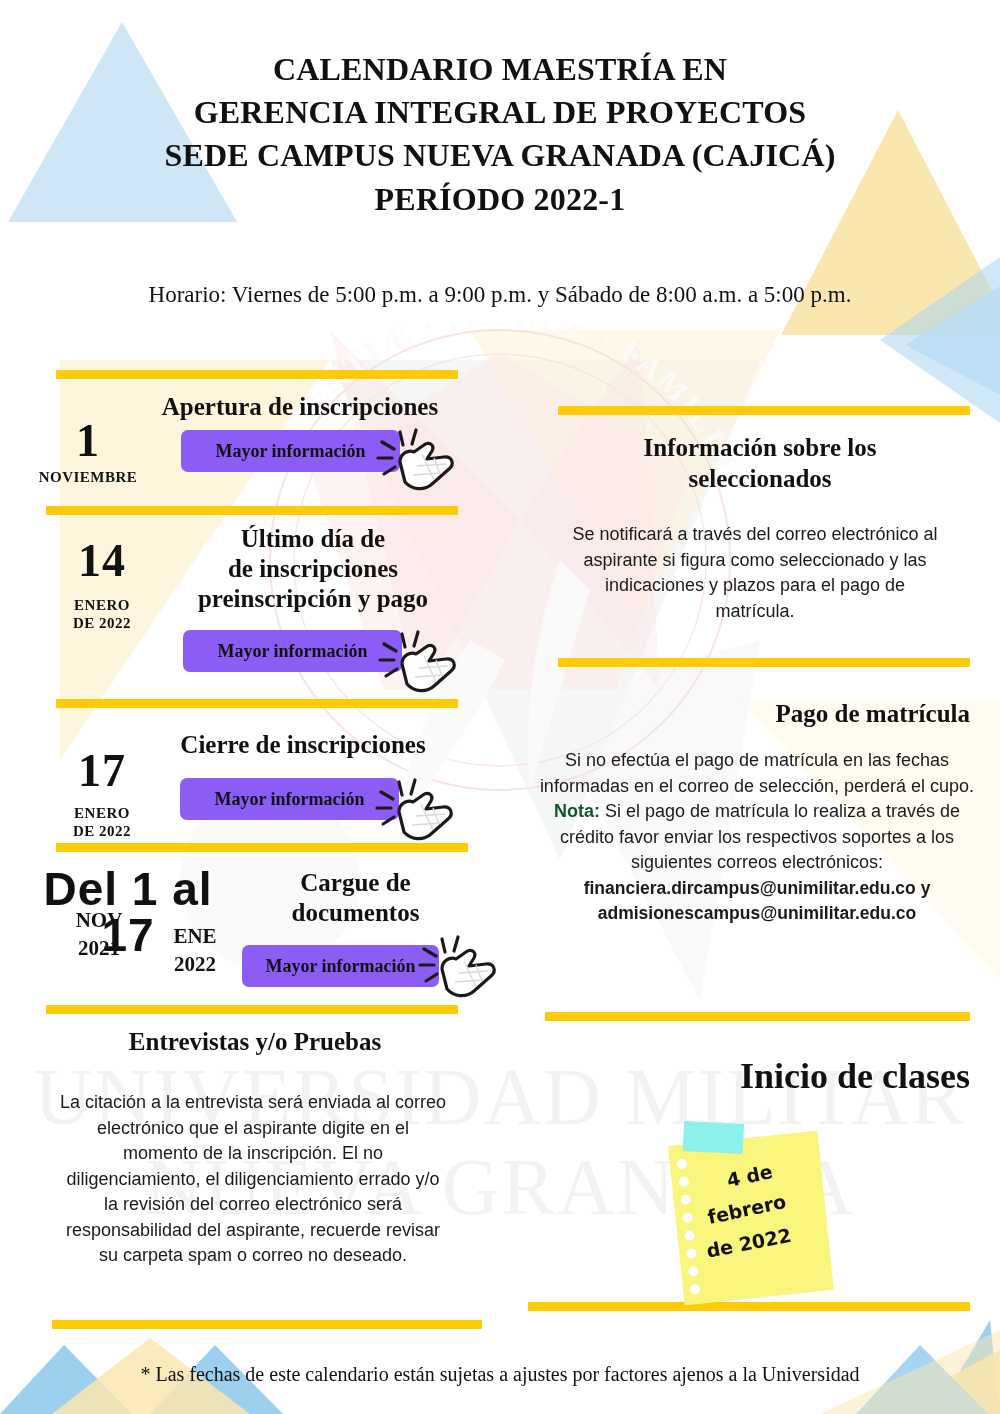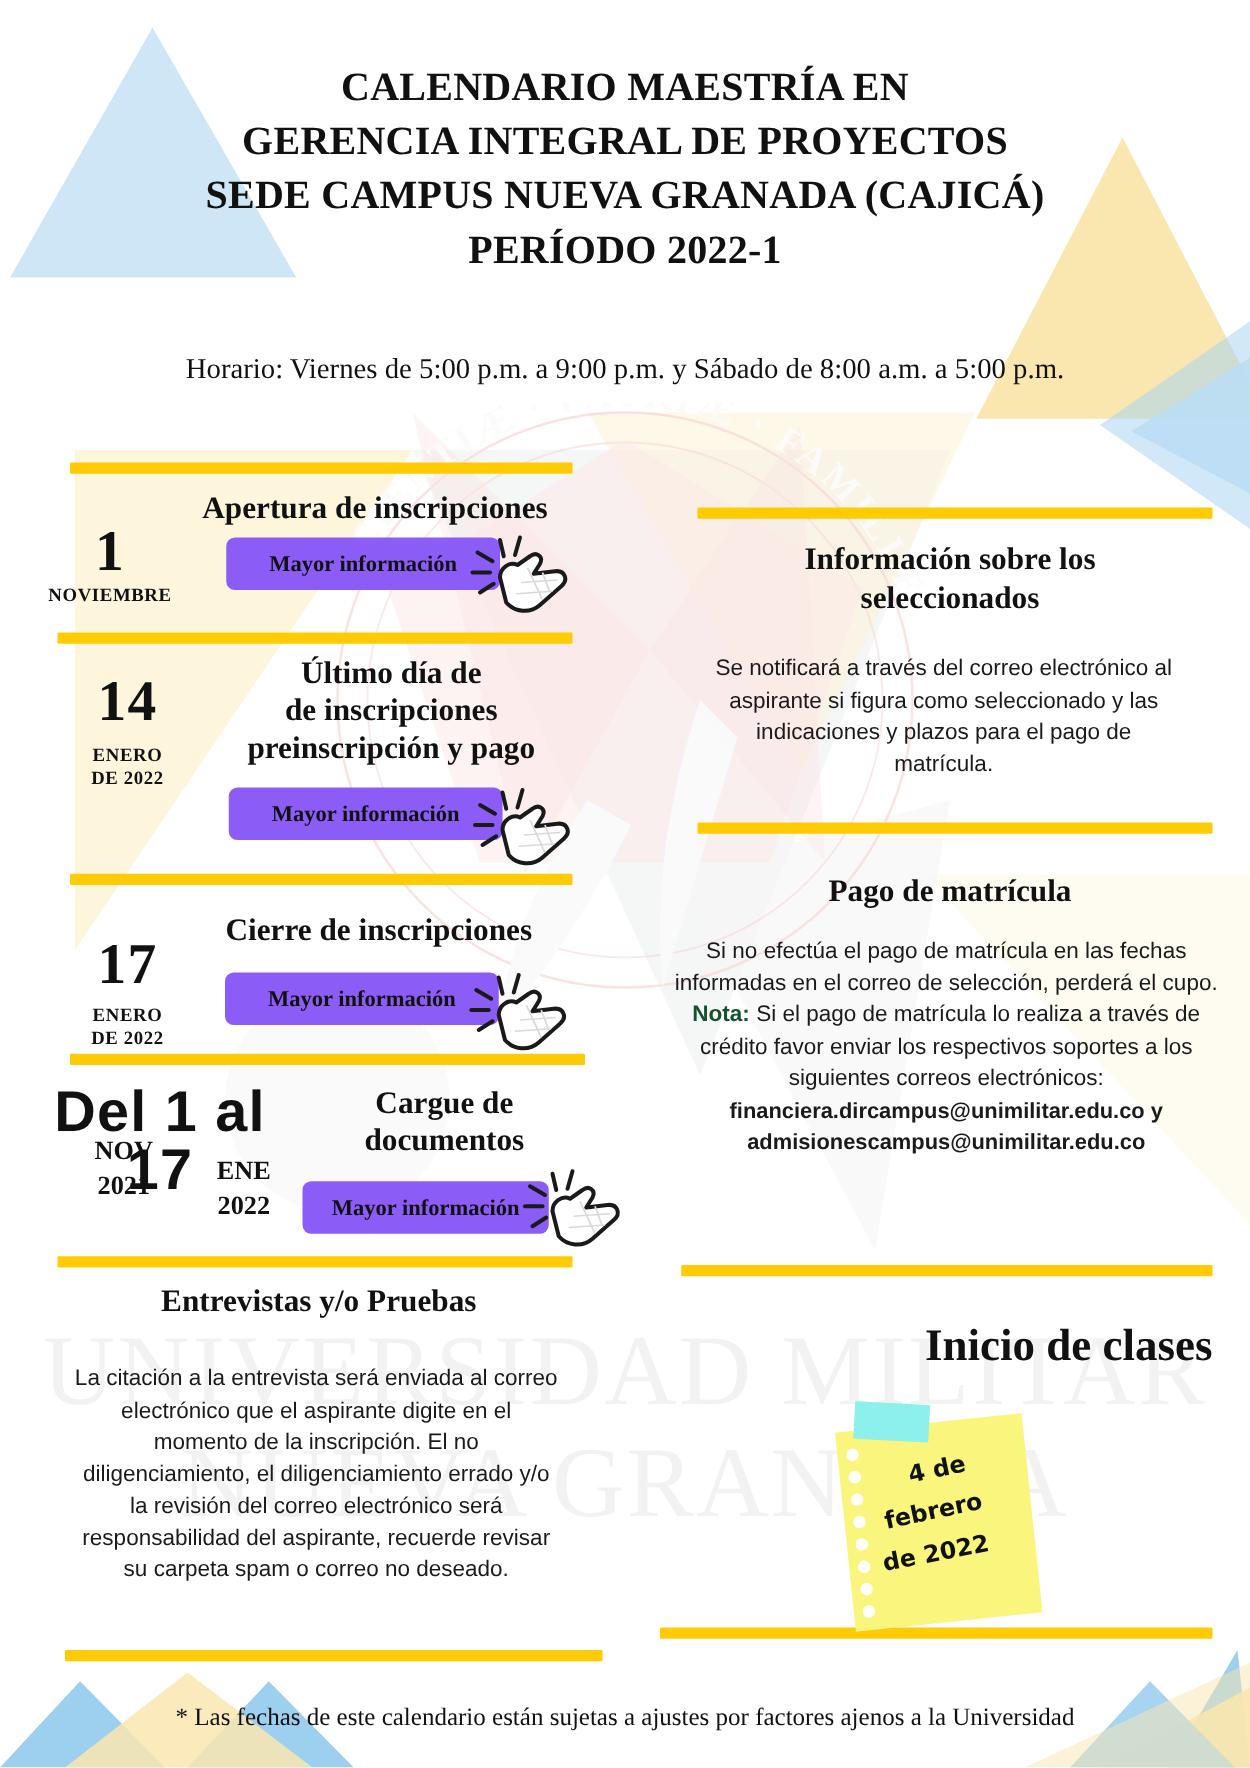--- a/index.html
+++ b/index.html
@@ -307,21 +307,21 @@
   <div class="rule" style="left:558px;top:658px;width:412px;"></div>
   <div class="rule" style="left:545px;top:1012px;width:425px;"></div>
   <div class="rule" style="left:528px;top:1302px;width:442px;"></div>
 
   <div class="secttitle" style="left:550px;top:432px;width:420px;">
     <div>Información sobre los</div>
     <div>seleccionados</div>
   </div>
   <div class="body" style="left:570px;top:522px;width:370px;">Se notificará a través del correo electrónico al aspirante si figura como seleccionado y las indicaciones y plazos para el  pago de matrícula.</div>
 
-  <div class="secttitle" style="left:550px;top:698px;width:420px;">Pago de matrícula</div>
+  <div class="secttitle" style="left:550px;top:698px;width:420px;text-align:right;">Pago de matrícula</div>
   <div class="body" style="left:532px;top:748px;width:450px;">
     <span>Si no efectúa el pago de matrícula en las fechas informadas en el correo de selección, perderá el cupo.</span>
     <span><br></span>
     <span class="nota">Nota:</span>
     <span>Si el pago de matrícula lo realiza a través de crédito favor enviar los respectivos soportes a los siguientes correos electrónicos:</span>
     <span><br></span>
     <span class="mail">financiera.dircampus@unimilitar.edu.co y</span>
     <span><br></span>
     <span class="mail">admisionescampus@unimilitar.edu.co</span>
   </div>

